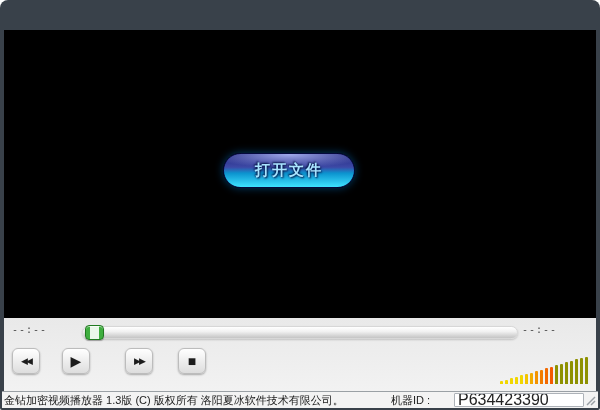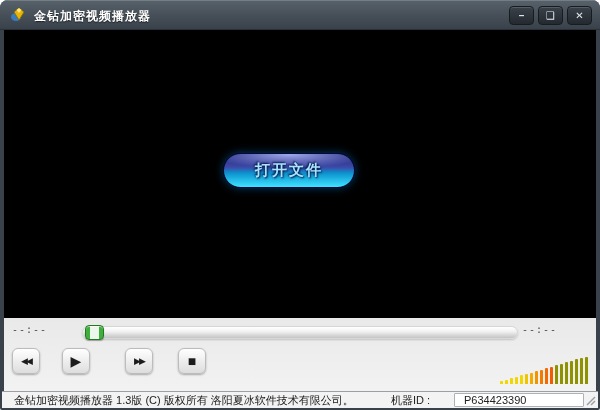--- a/index.html
+++ b/index.html
@@ -87,46 +87,33 @@
     display:flex;align-items:flex-end;gap:2px;cursor:pointer;
   }
   .vbar{width:3px;border-radius:1px 1px 0 0;}
 
   
   .statusbar{
     position:absolute;top:391px;left:2px;width:596px;height:17px;
     background:#f3f3f3;border-top:1px solid #9aa0a5;
     display:flex;align-items:center;font-size:11px;color:#222;
   }
-  .copyright{flex:1;margin-left:12px;white-space:nowrap;overflow:hidden;}
+  .copyright{flex:1;margin-left:2px;white-space:nowrap;overflow:hidden;}
   .machine-label{margin-right:24px;color:#222;white-space:nowrap;}
   .machine-input{
     width:130px;height:14px;margin-right:14px;border:1px solid #adb2b8;
-    background:#fff;font-size:11px;color:#222;padding:0 9px;border-radius:1px;
+    background:#fff;font-size:16px;color:#222;padding:0 3px;border-radius:1px;
   }
   .resize-grip{position:absolute;right:2px;bottom:2px;width:11px;height:11px;cursor:nwse-resize;}
 </style>
 </head>
 <body>
 
 <div class="window">
 
-  <div class="titlebar">
-    <span class="app-icon">
-      <svg width="16" height="16" viewBox="0 0 16 16">
-        <ellipse cx="6" cy="10" rx="5" ry="4" fill="#3a7abf"></ellipse>
-        <polygon points="9,1 14,5 9,13 4,5" fill="#e8b40a" stroke="#8a6a00" stroke-width="0.8"></polygon>
-        <polygon points="9,1 11.5,3 9,6 6.5,3" fill="#ffe680"></polygon>
-      </svg>
-    </span>
-    <span class="title-text">金钻加密视频播放器</span>
-    <span class="winbtn btn-min">–</span>
-    <span class="winbtn btn-max">❑</span>
-    <span class="winbtn btn-close">✕</span>
-  </div>
 
   <div class="video">
     <button class="open-btn">打开文件</button>
   </div>
 
   <div class="panel">
     <span class="time time-left">--:--</span>
     <div class="seek-track">
       <div class="seek-thumb" style="left: 0.5%;"></div>
     </div>

